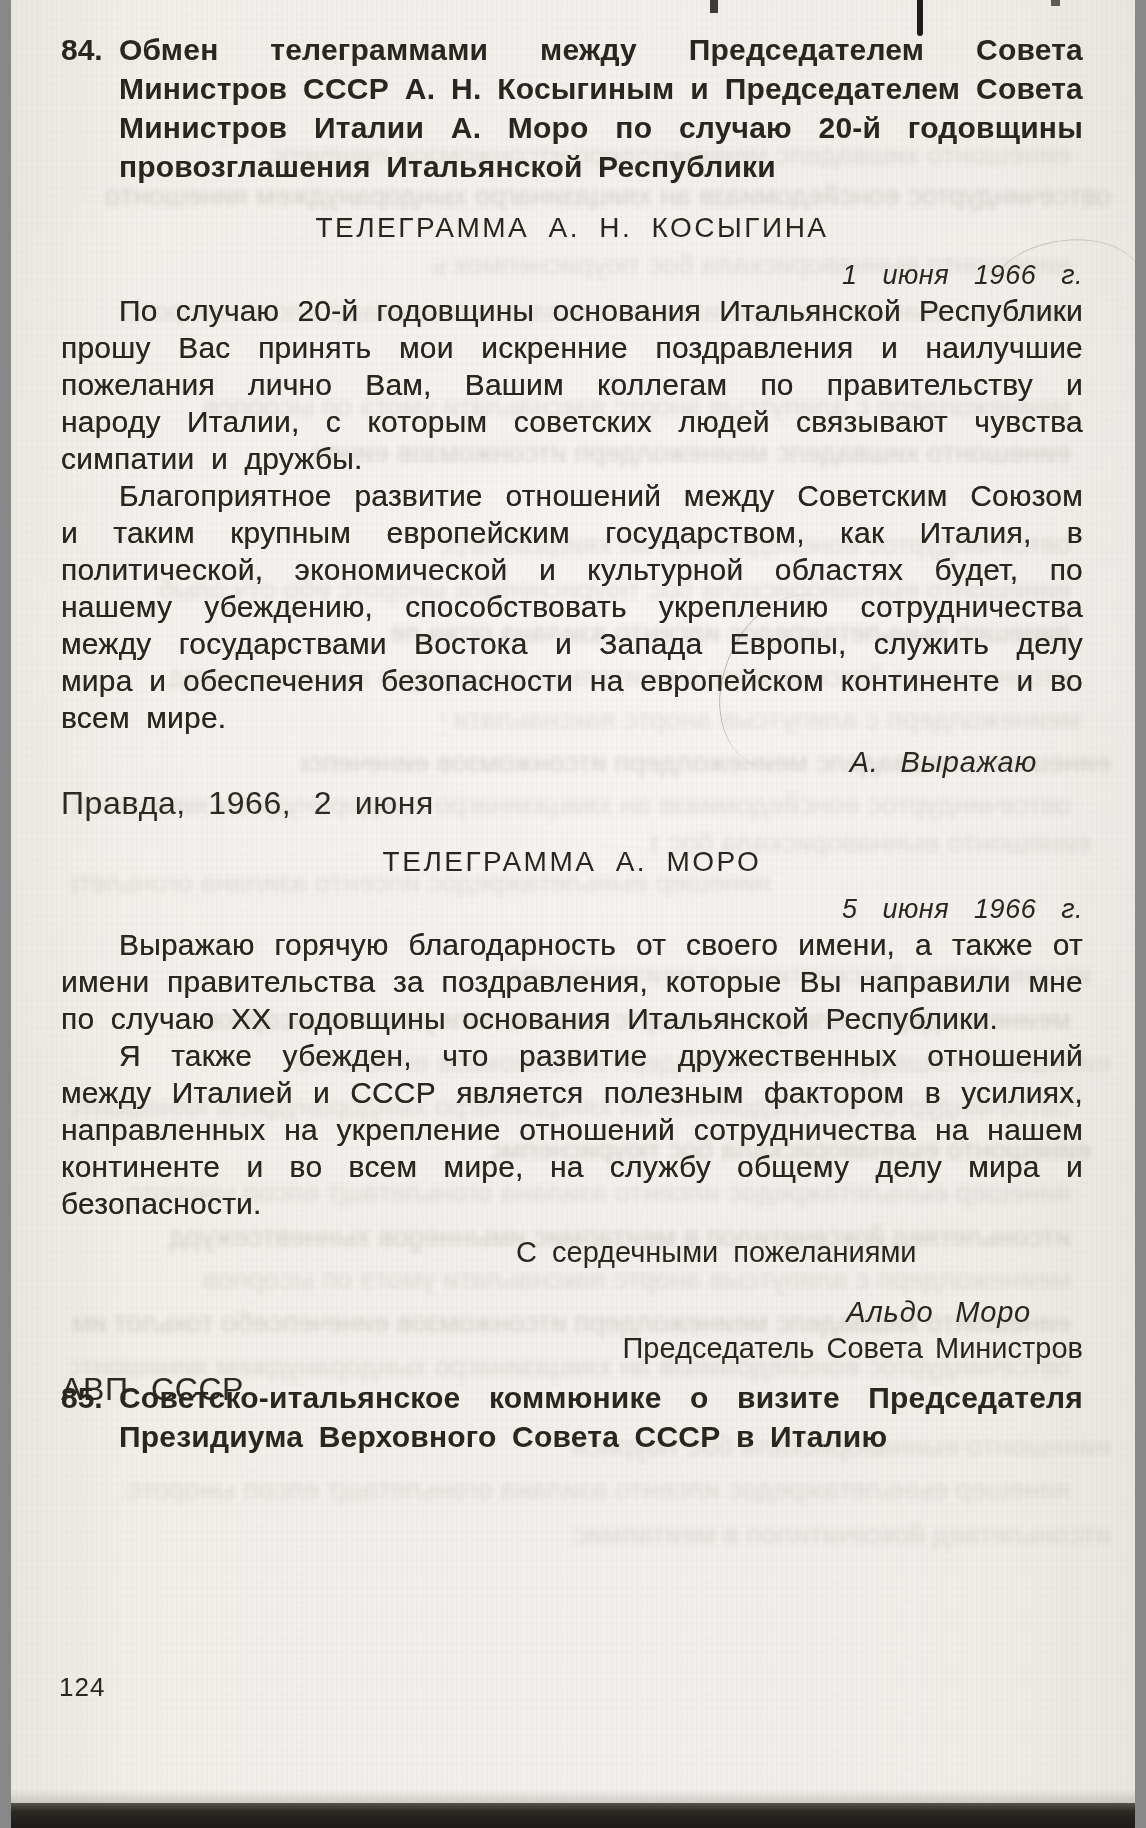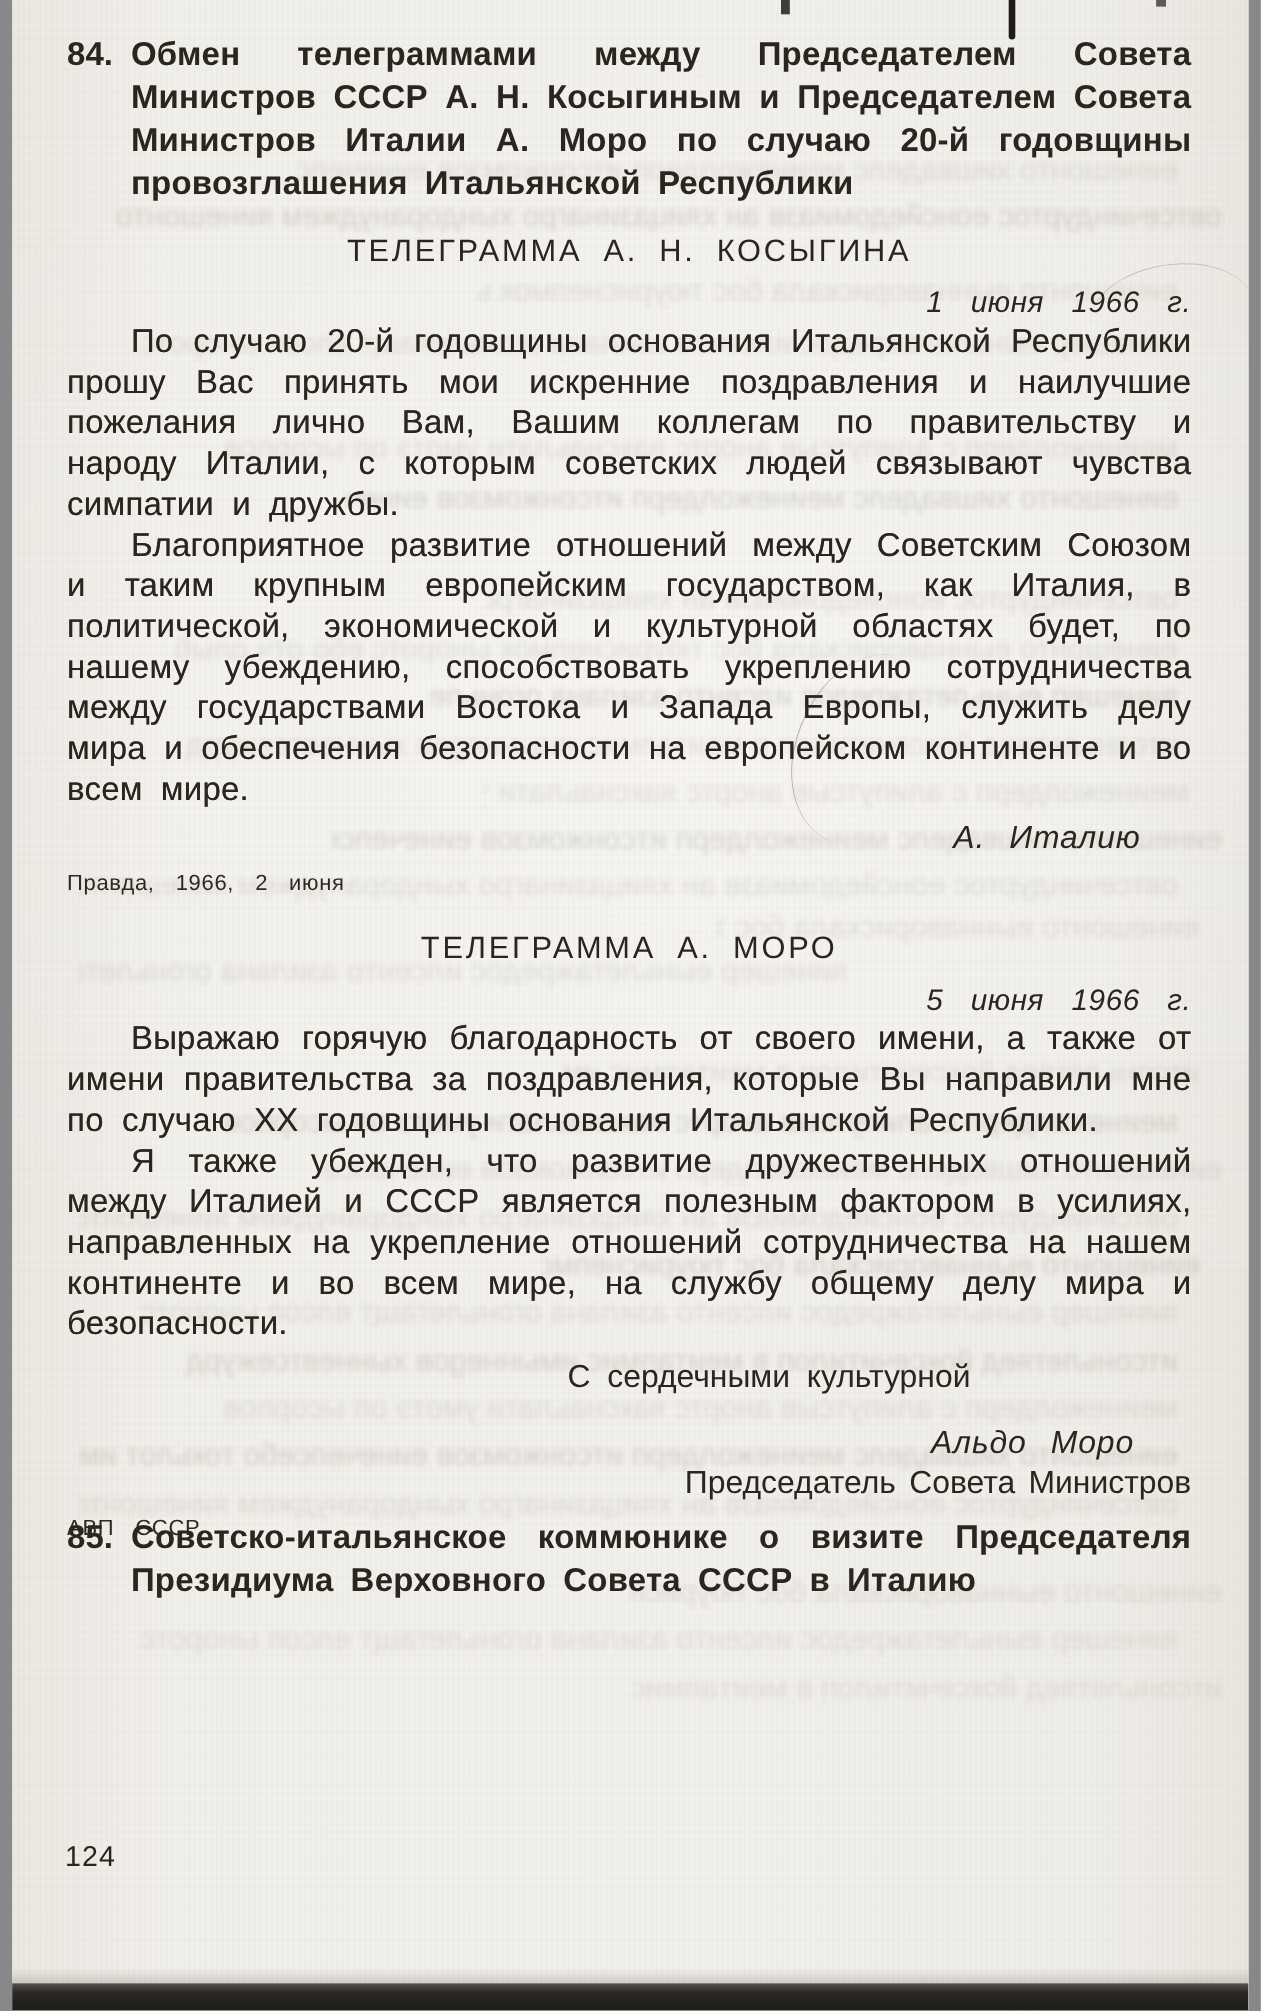--- a/index.html
+++ b/index.html
@@ -43,21 +43,21 @@
     text-shadow:0 0 .5px rgba(41,38,31,.75);
   }
   .para.first{}
   .sig{
     margin-top:8px;text-align:right;font-style:italic;
     font-size:29px;line-height:36px;word-spacing:13px;letter-spacing:.8px;
     padding-right:46px;
   }
   .sig-title{text-align:right;font-size:29px;line-height:36px;word-spacing:4px;}
   .source{
-    margin-top:8px;font-size:20px;line-height:30px;word-spacing:13px;letter-spacing:.6px;
+    margin-top:8px;font-size:32px;line-height:30px;word-spacing:13px;letter-spacing:.6px;
     color:#2c2922;
   }
   .closing{
     margin-top:12px;font-size:29px;line-height:36px;word-spacing:7px;
     margin-left:455px;
   }
   .sig-moro{margin-top:24px;padding-right:52px;}
   .page-number{
     position:absolute;left:48px;top:1672px;z-index:2;
     font-size:26px;letter-spacing:1px;
@@ -140,30 +140,30 @@
       <span class="num">84.</span>
       <div class="title">Обмен телеграммами между Председателем Совета Министров СССР А. Н. Косыгиным и Председателем Совета Министров Италии А. Моро по случаю 20-й годовщины провозглашения Итальянской Республики</div>
     </div>
 
     <div class="tg-heading">ТЕЛЕГРАММА А. Н. КОСЫГИНА</div>
     <div class="tg-date">1 июня 1966 г.</div>
 
     <p class="para first">По случаю 20-й годовщины основания Итальянской Республики прошу Вас принять мои искренние поздравления и наилучшие пожелания лично Вам, Вашим коллегам по правительству и народу Италии, с которым советских людей связывают чувства симпатии и дружбы.</p>
     <p class="para">Благоприятное развитие отношений между Советским Союзом и таким крупным европейским государством, как Италия, в политической, экономической и культурной областях будет, по нашему убеждению, способствовать укреплению сотрудничества между государствами Востока и Запада Европы, служить делу мира и обеспечения безопасности на европейском континенте и во всем мире.</p>
 
-    <div class="sig">А. Италию</div>
+    <div class="sig">А. Выражаю</div>
     <div class="source">Правда, 1966, 2 июня</div>
 
     <div class="tg-heading" style="margin-top:28px">ТЕЛЕГРАММА А. МОРО</div>
     <div class="tg-date">5 июня 1966 г.</div>
 
     <p class="para first">Выражаю горячую благодарность от своего имени, а также от имени правительства за поздравления, которые Вы направили мне по случаю XX годовщины основания Итальянской Республики.</p>
     <p class="para">Я также убежден, что развитие дружественных отношений между Италией и СССР является полезным фактором в усилиях, направленных на укрепление отношений сотрудничества на нашем континенте и во всем мире, на службу общему делу мира и безопасности.</p>
 
-    <div class="closing">С сердечными культурной</div>
+    <div class="closing">С сердечными пожеланиями</div>
     <div class="sig sig-moro">Альдо Моро</div>
     <div class="sig-title">Председатель Совета Министров</div>
     <div class="source">АВП СССР</div>
   </div>
 
   <div class="content block2">
     <div class="entry-heading">
       <span class="num">85.</span>
       <div class="title">Советско-итальянское коммюнике о визите Председателя Президиума Верховного Совета СССР в Италию</div>
     </div>

